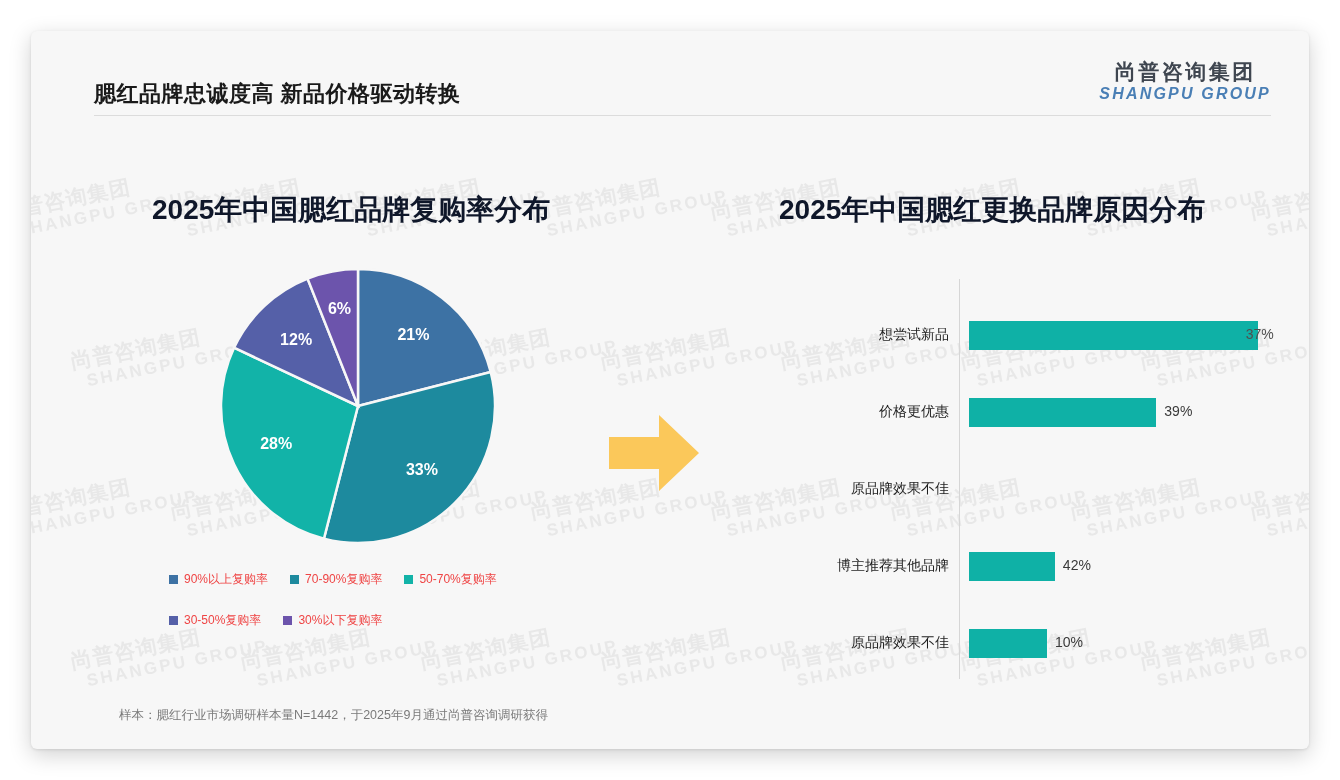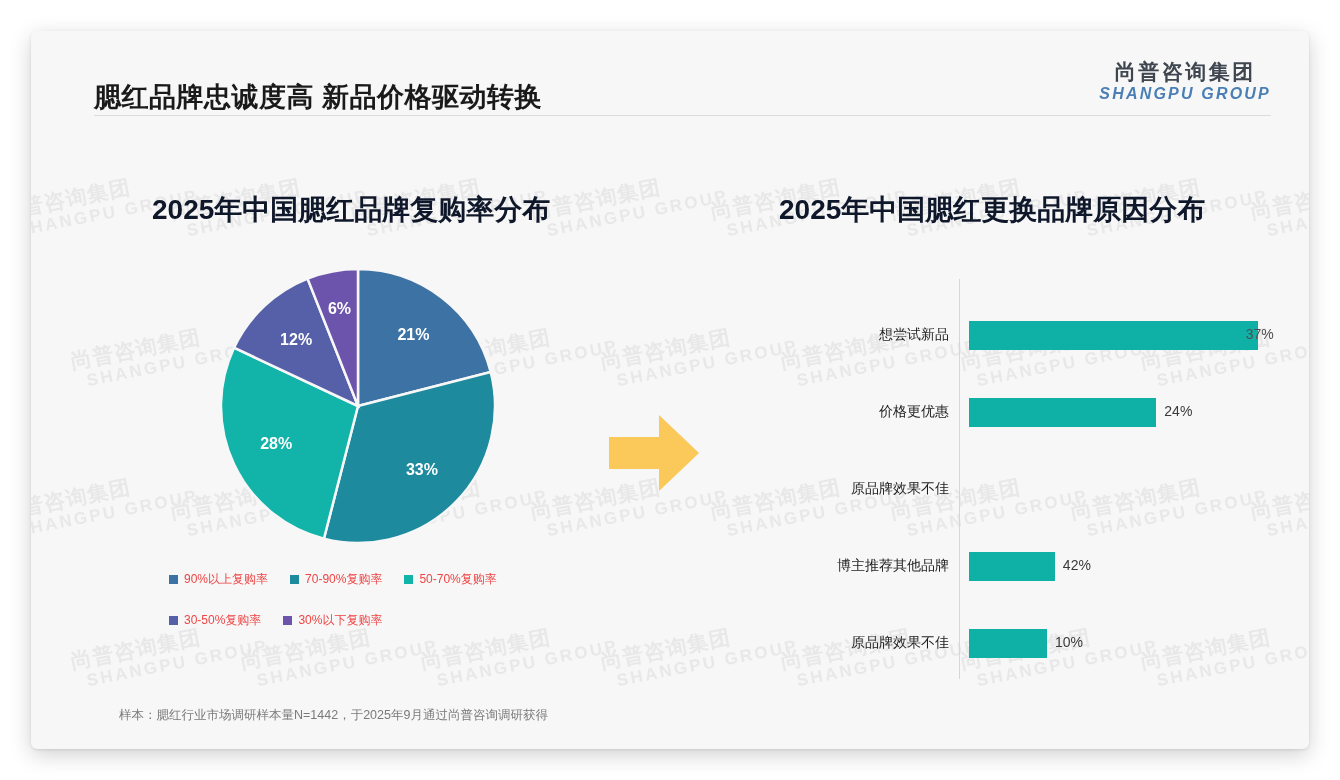--- a/index.html
+++ b/index.html
@@ -59,21 +59,21 @@
     position: absolute;
     left: 0; top: 0;
     width: 1278px;
     height: 82px;
     z-index: 3;
   }
   .page-title {
     position: absolute;
     left: 63px;
     top: 48px;
-    font-size: 27px;
+    font-size: 22px;
     font-weight: bold;
     color: #1a1a1a;
     letter-spacing: 0.5px;
     white-space: nowrap;
   }
   .logo-block {
     position: absolute;
     right: 38px;
     top: 29px;
     text-align: center;
@@ -467,21 +467,21 @@
             <div class="bar-cat">想尝试新品</div>
             <div class="bar-track">
               <div class="bar-fill" style="width: 288.78px; background: rgb(15, 177, 166);"></div>
               <div class="bar-value inside-right" style="left: 252.78px; margin-left: 24px;">37%</div>
             </div>
           </div>
           <div class="bar-row" style="top: 113px;">
             <div class="bar-cat">价格更优惠</div>
             <div class="bar-track">
               <div class="bar-fill" style="width: 187.317px; background: rgb(15, 177, 166);"></div>
-              <div class="bar-value" style="left: 195.317px;">24%</div>
+              <div class="bar-value" style="left: 195.317px;">39%</div>
             </div>
           </div>
           <div class="bar-row" style="top: 190px;">
             <div class="bar-cat">原品牌效果不佳</div>
           </div>
           <div class="bar-row" style="top: 267px;">
             <div class="bar-cat">博主推荐其他品牌</div>
             <div class="bar-track">
               <div class="bar-fill" style="width: 85.8537px; background: rgb(15, 177, 166);"></div>
               <div class="bar-value" style="left: 93.8537px;">42%</div>

